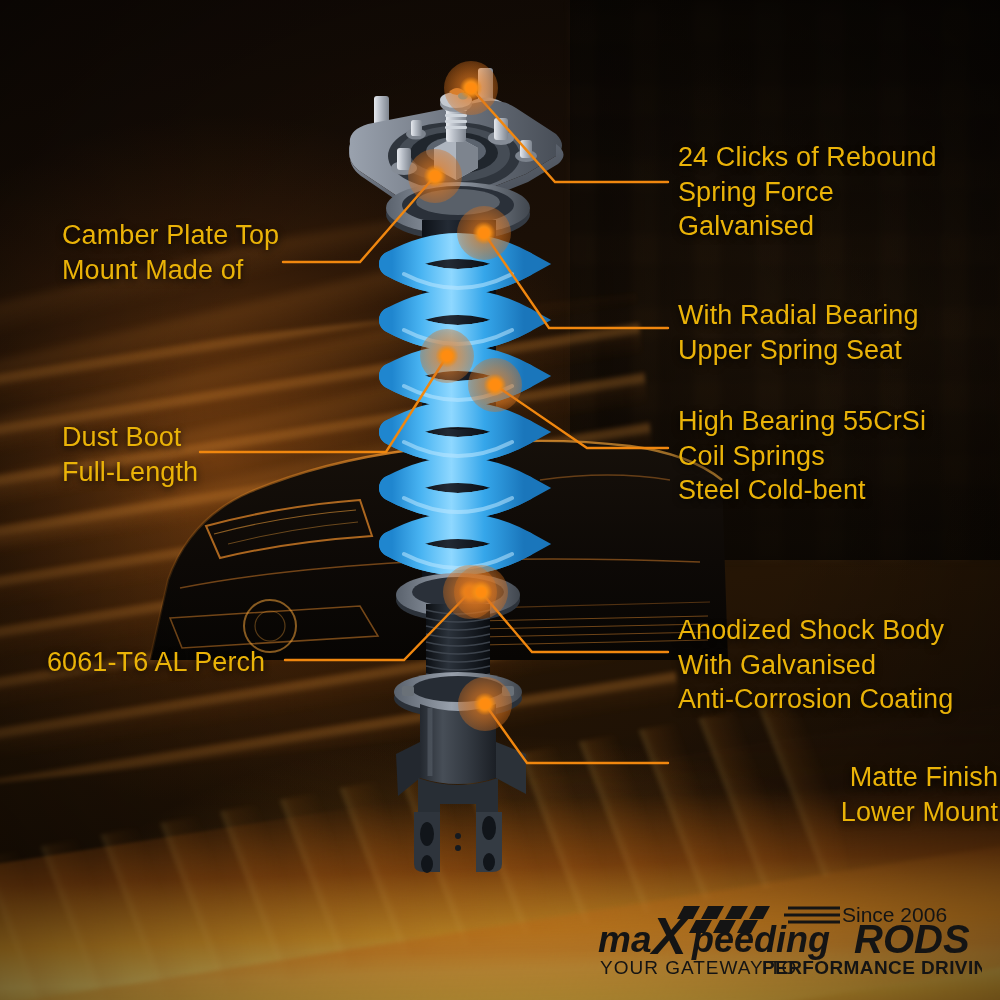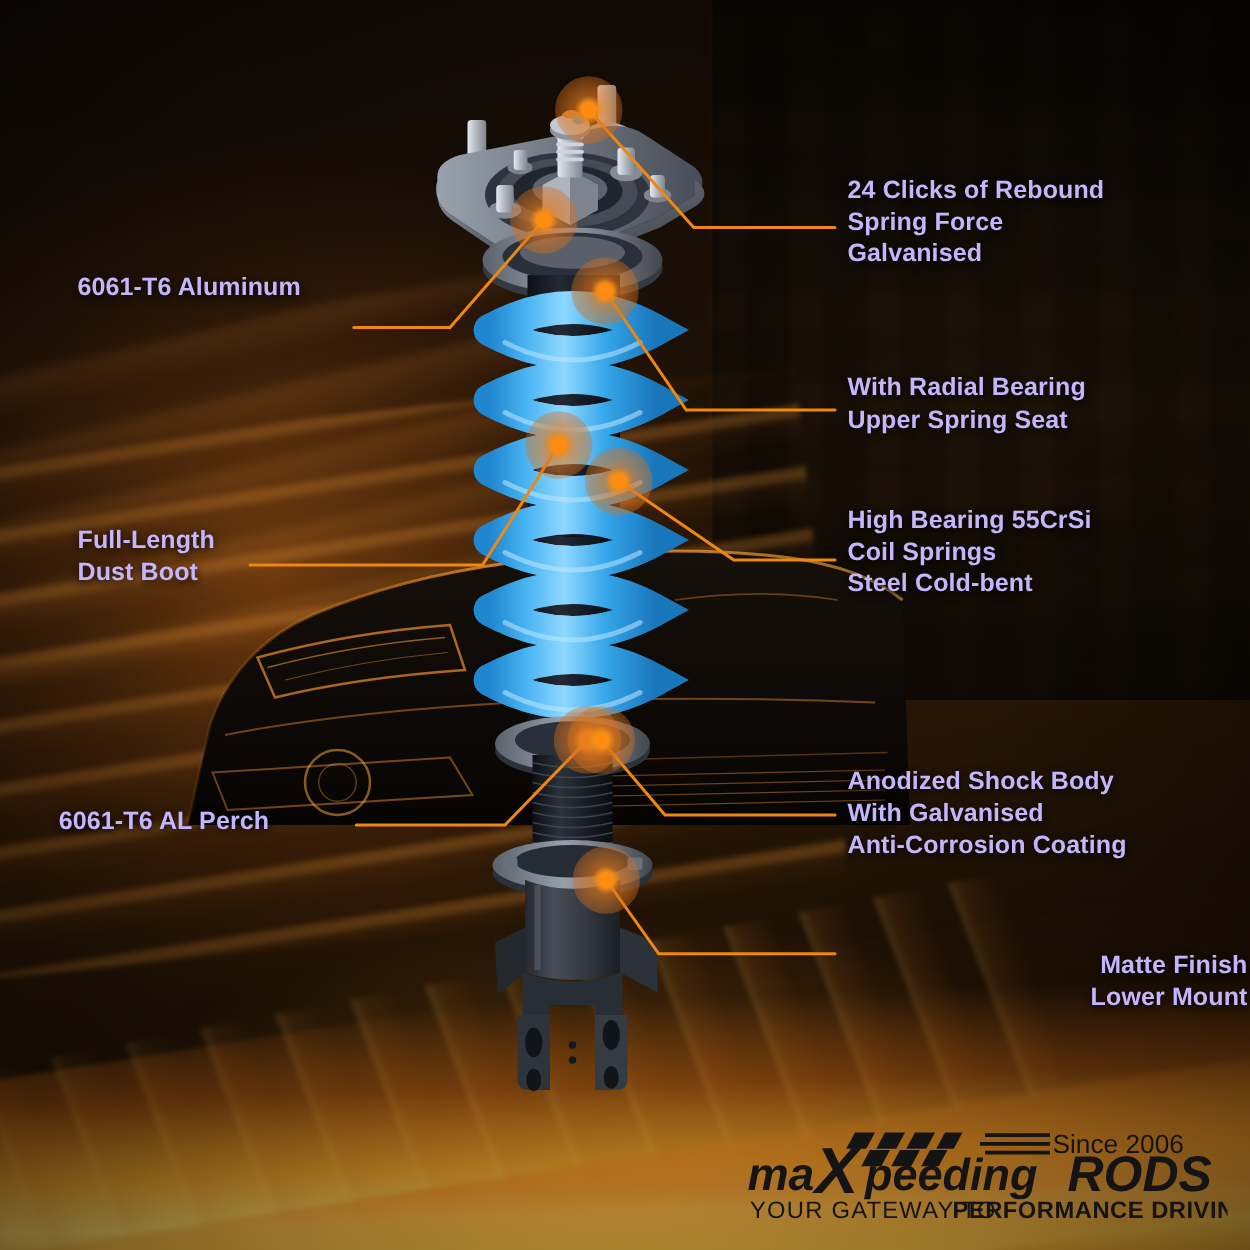--- a/index.html
+++ b/index.html
@@ -69,22 +69,22 @@
       rgba(255,198,92,.35) 22px, rgba(210,120,30,.25) 30px,
       rgba(0,0,0,0) 60px);}
   .vig{position:absolute;inset:0;pointer-events:none;
     background:radial-gradient(ellipse 78% 72% at 50% 46%, rgba(0,0,0,0) 40%, rgba(0,0,0,.55) 100%);}
 
   
   .logo{position:absolute;right:18px;bottom:22px;width:390px;height:80px;}
   .logo svg{width:100%;height:100%;display:block;}
 
   
-  .callout{position:absolute;color:#c4b5fd;font-size:20px;line-height:1.28;
-    font-weight:700;letter-spacing:.1px;text-shadow:0 2px 7px rgba(0,0,0,.85);}
+  .callout{position:absolute;color:#eab308;font-size:27px;line-height:1.28;
+    font-weight:400;letter-spacing:.1px;text-shadow:0 2px 7px rgba(0,0,0,.85);}
   .callout.right{text-align:left;}
   .callout.left{text-align:left;}
 
   
   .lines{position:absolute;inset:0;pointer-events:none;}
 
   
   .dot{position:absolute;width:54px;height:54px;border-radius:50%;
     background:radial-gradient(circle at 50% 50%, #f08a12 0%, #f08a12 16%, rgba(224,120,32,.66) 30%, rgba(214,112,28,.45) 62%, rgba(200,104,26,.12) 100%);
     transform:translate(-50%,-50%);}
@@ -362,26 +362,27 @@
       <span class="core"></span>
     </div>
   <div class="dot" style="left:481px;top:592px;">
       <span class="core"></span>
     </div>
   <div class="dot" style="left:485px;top:704px;">
       <span class="core"></span>
     </div>
 
   <div class="callout left" style="left:62px;top:218px;width:300px;">
-    <div>6061-T6 Aluminum</div>
+    <div>Camber Plate Top</div>
+    <div>Mount Made of</div>
   </div>
 
   <div class="callout left" style="left:62px;top:420px;width:260px;">
+    <div>Dust Boot</div>
     <div>Full-Length</div>
-    <div>Dust Boot</div>
   </div>
 
   <div class="callout left" style="left:47px;top:645px;width:280px;">
     <div>6061-T6 AL Perch</div>
   </div>
 
   <div class="callout right" style="left:678px;top:140px;width:320px;">
     <div>24 Clicks of Rebound</div>
     <div>Spring Force</div>
     <div>Galvanised</div>

